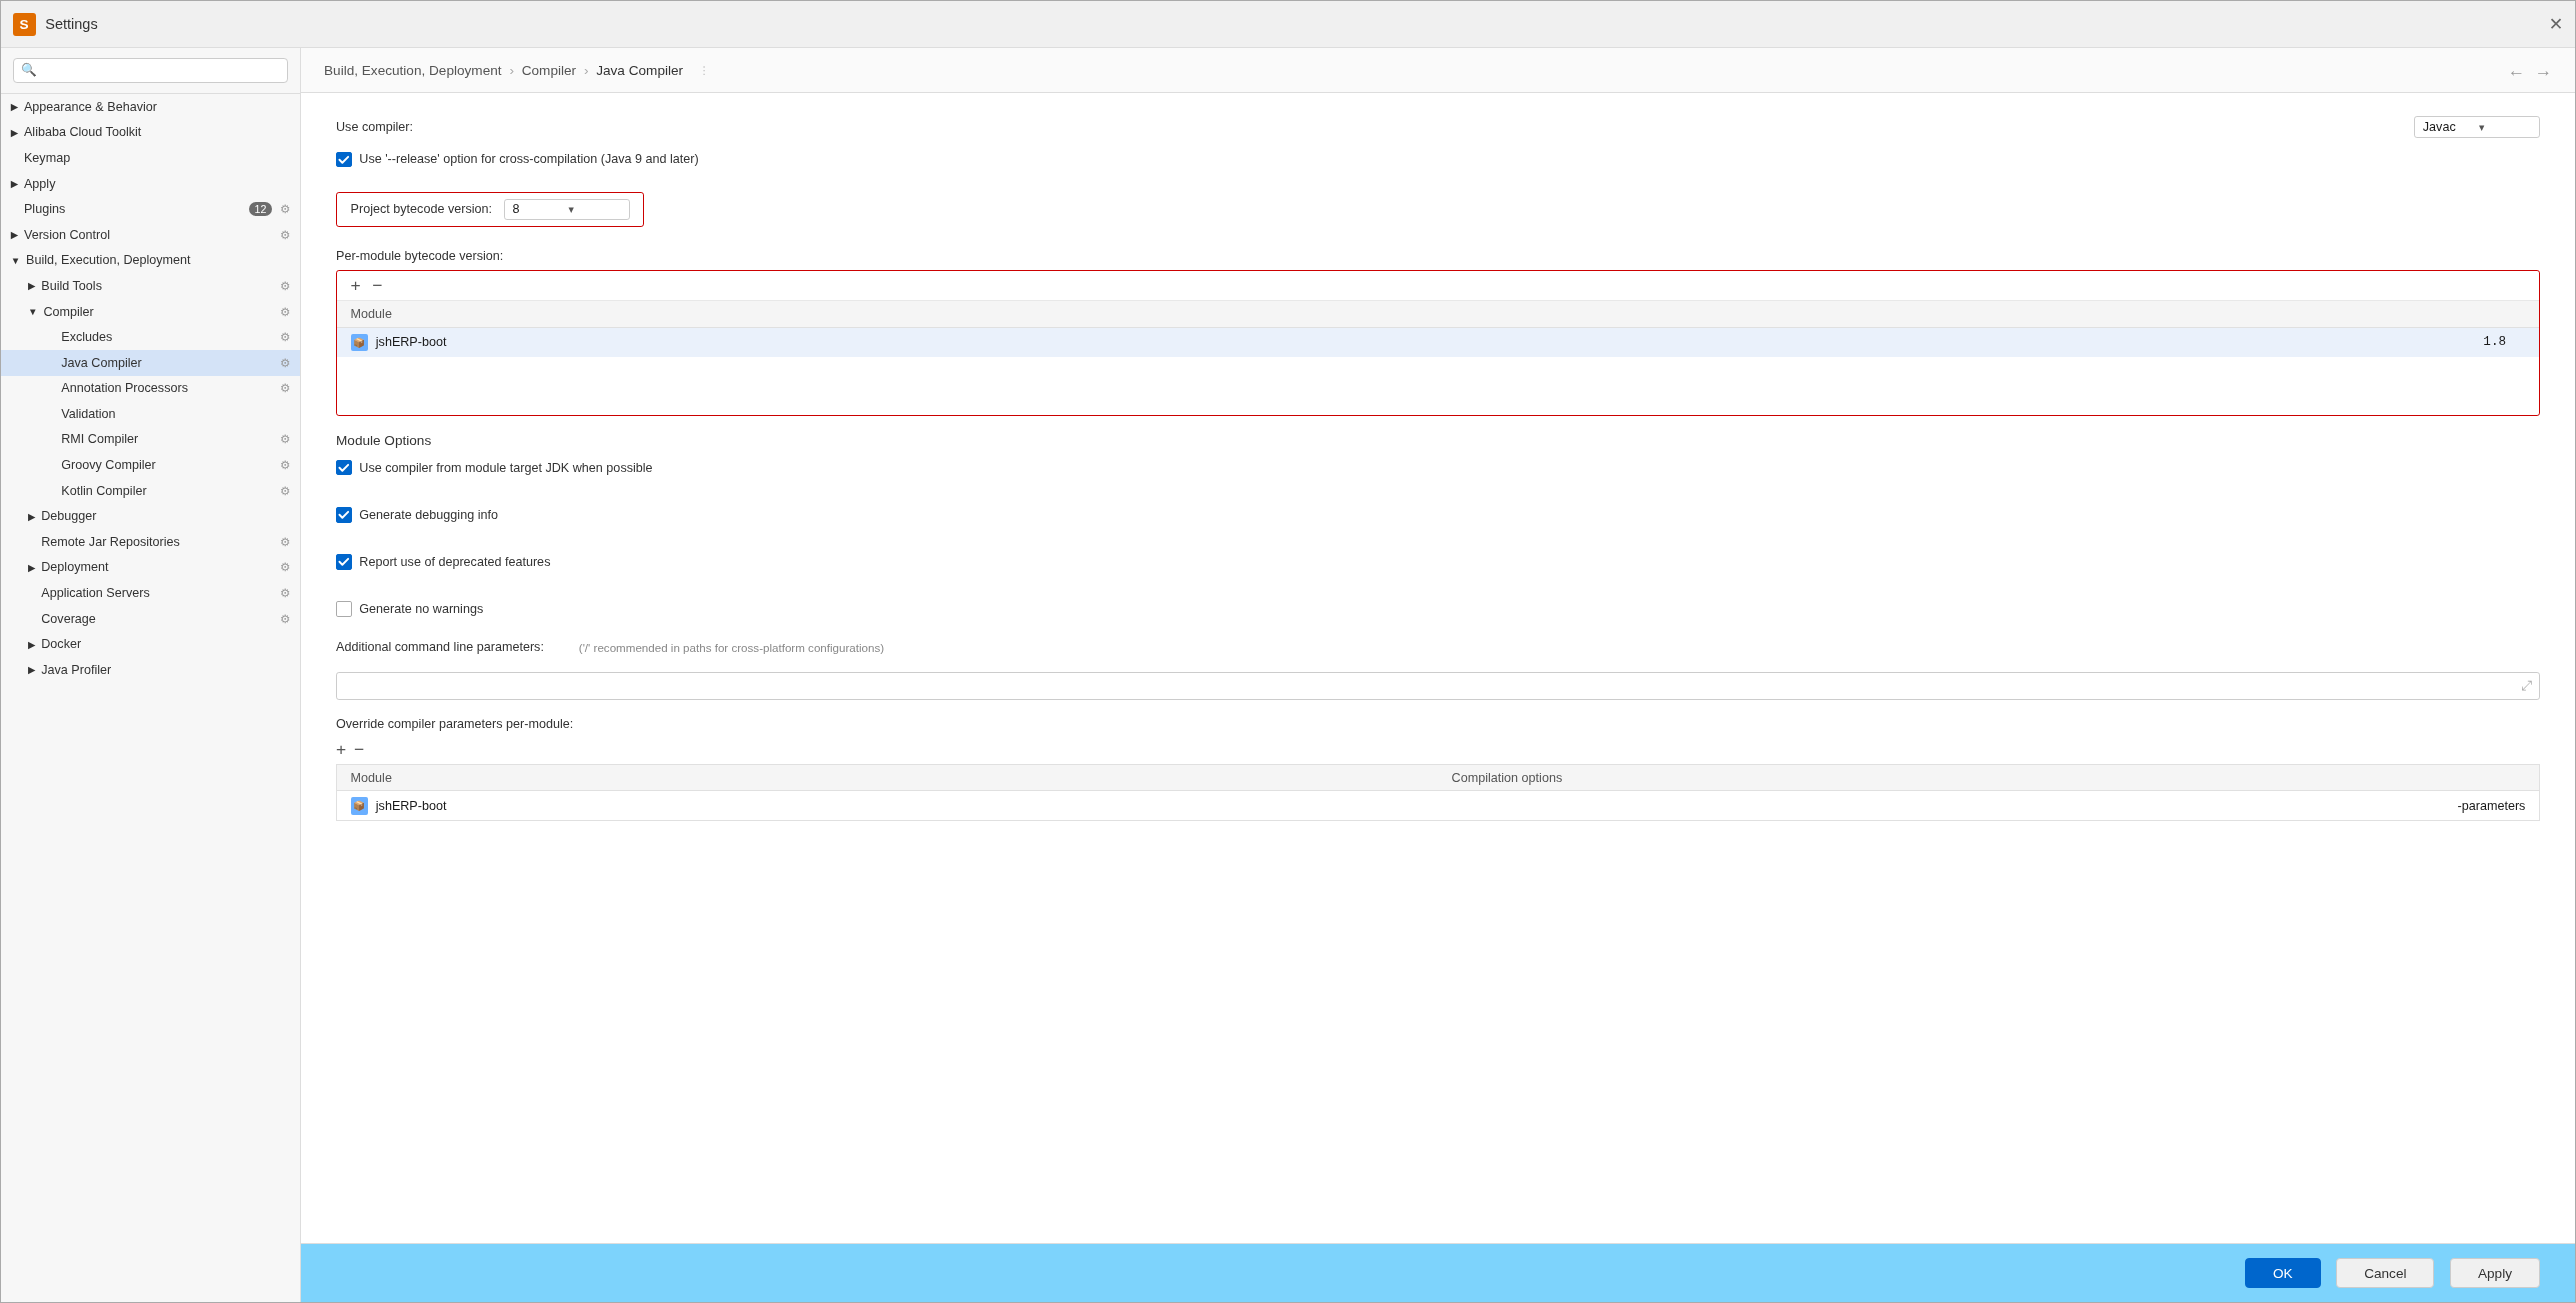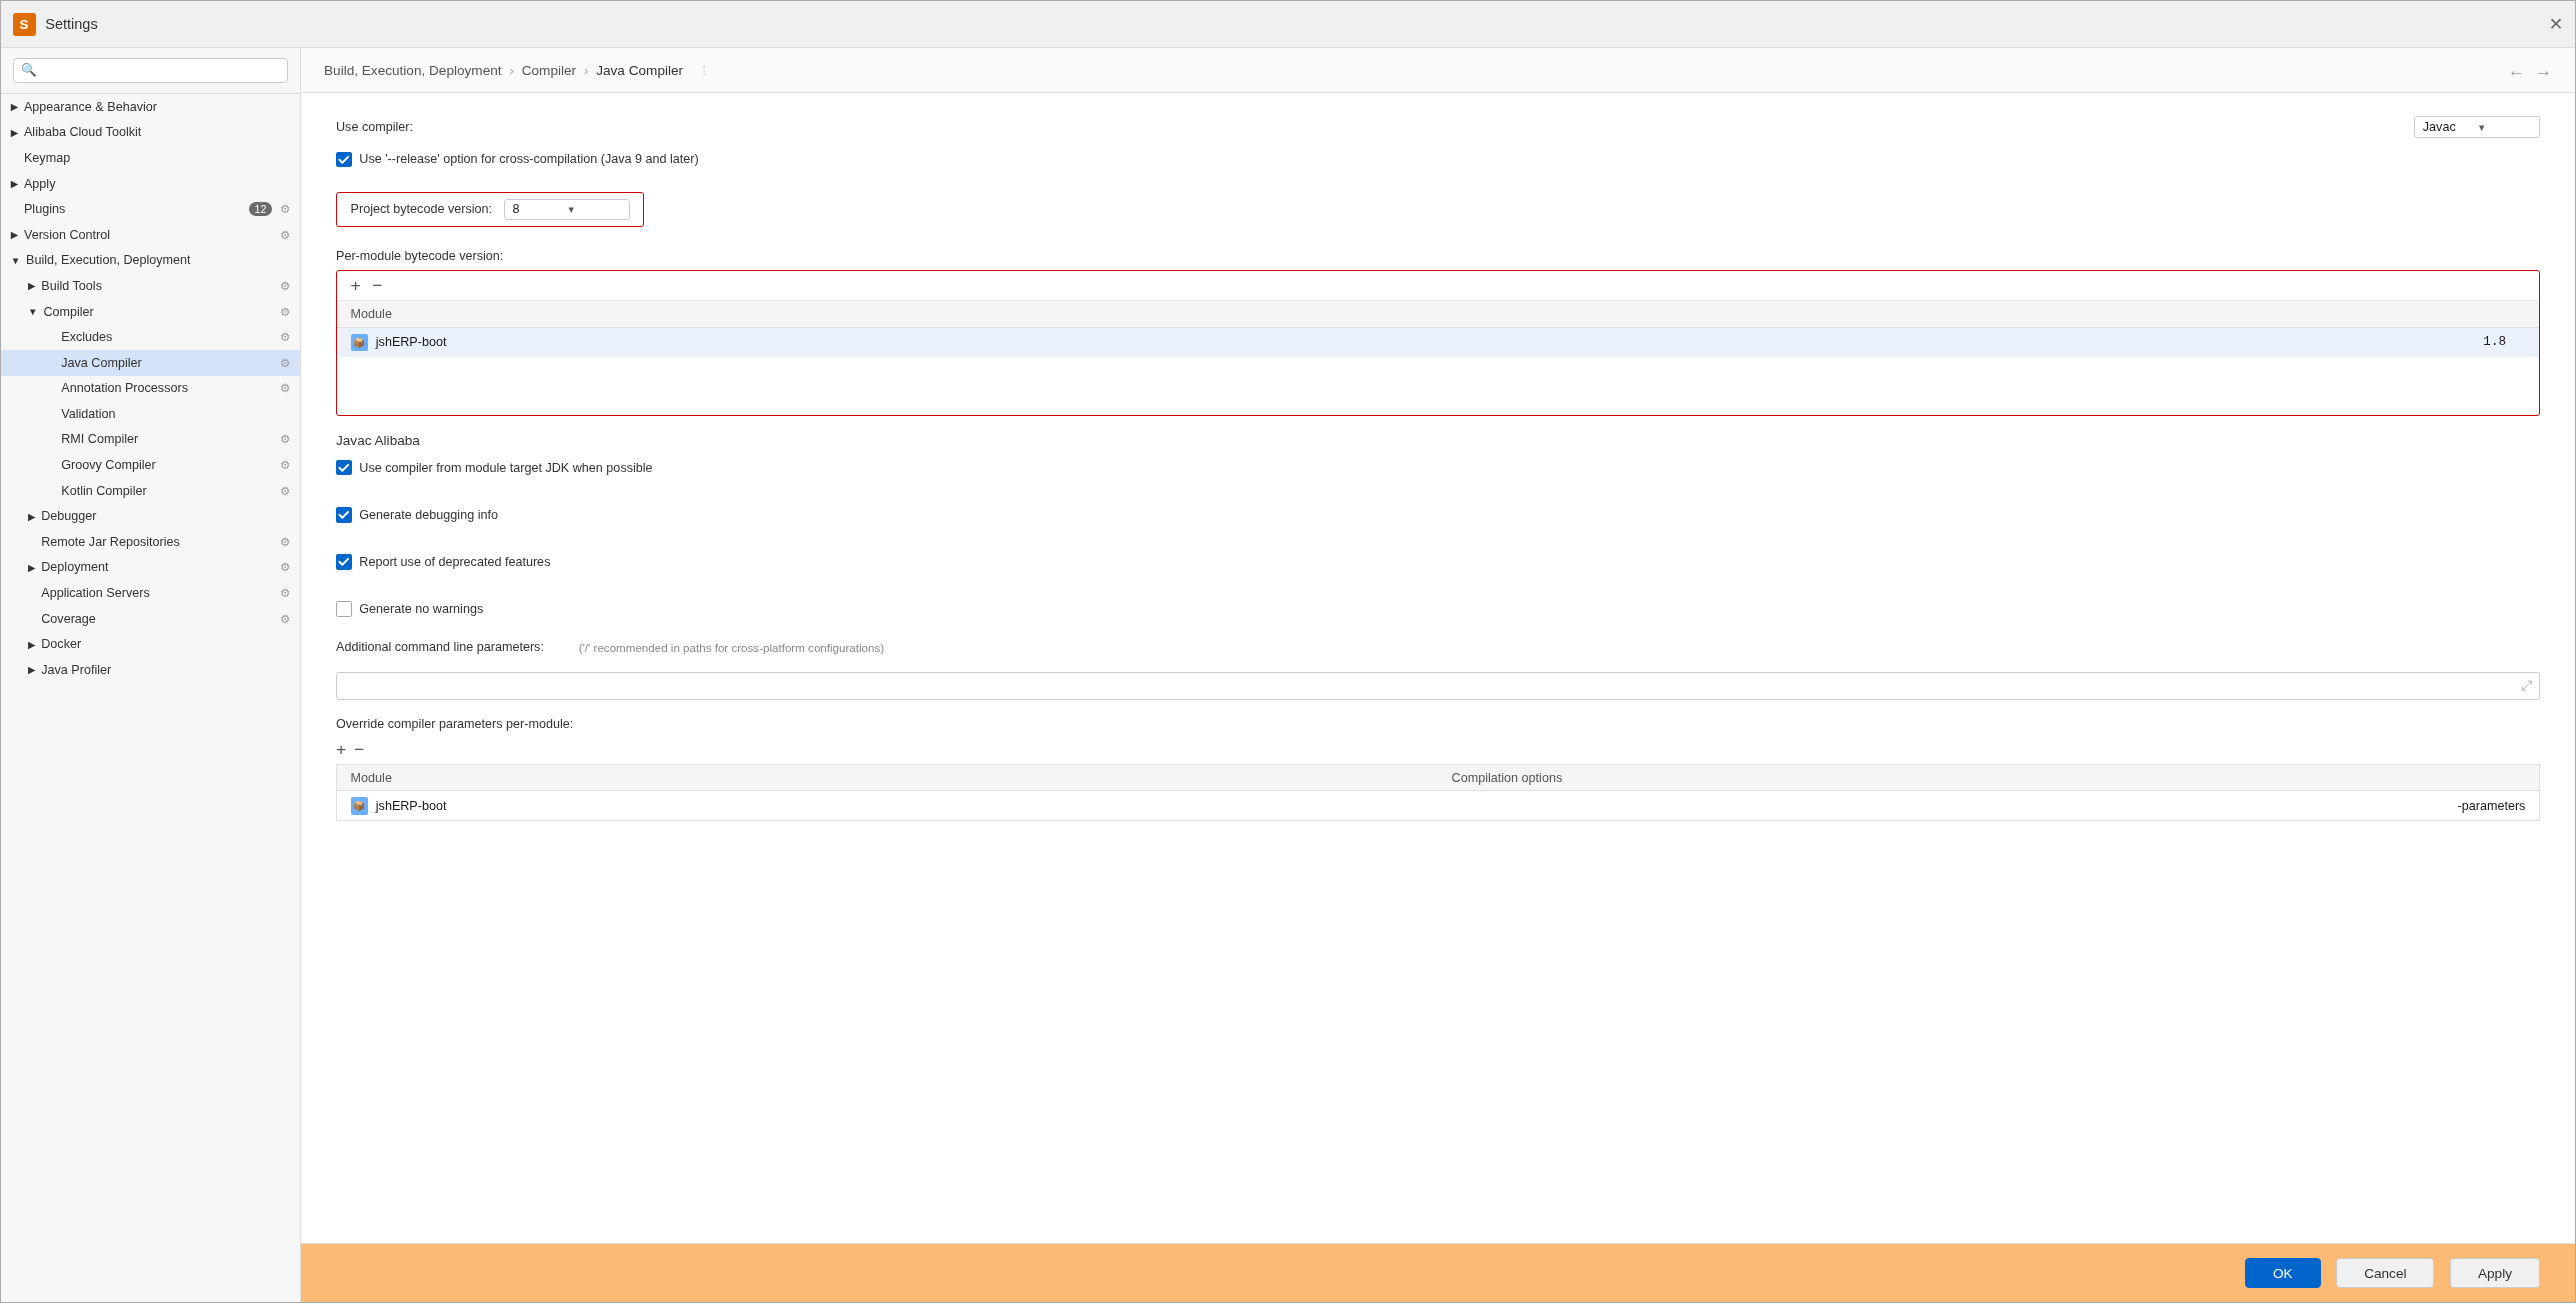--- a/index.html
+++ b/index.html
@@ -58,21 +58,21 @@
     .cmd-row { display: flex; align-items: center; gap: 15.5px; margin-bottom: 5.8px; }
     .override-label { font-size: 12.6px; color: #333; margin-bottom: 7.8px; }
     .override-toolbar { display: flex; align-items: center; gap: 7.8px; margin-bottom: 3.9px; }
     .override-toolbar button { background: none; border: none; font-size: 17.4px; cursor: pointer; color: #555; }
     .override-table-header { display: flex; background: #f5f5f5; border-bottom: 1px solid #e0e0e0; border: 1px solid #e0e0e0; }
     .override-table-header-cell { padding: 5.8px 13.6px; font-size: 12.6px; color: #555; font-weight: 500; flex: 1; }
     .override-table-row { display: flex; align-items: center; padding: 5.8px 13.6px; background: #fff; border: 1px solid #e0e0e0; border-top: none; }
     .override-table-row .mod-icon { width: 17.4px; height: 17.4px; margin-right: 7.8px; background: #6aafff; border-radius: 1.9px; display: flex; align-items: center; justify-content: center; font-size: 9.7px; color: white; }
     .override-table-row .mod-name { flex: 1; font-size: 12.6px; }
     .override-table-row .comp-options { font-size: 12.6px; padding-left: 19.4px; }
-    .footer { display: flex; align-items: center; justify-content: flex-end; gap: 15.5px; padding: 13.6px 35px; border-top: 1px solid #ddd; background: #fdba74; }
+    .footer { display: flex; align-items: center; justify-content: flex-end; gap: 15.5px; padding: 13.6px 35px; border-top: 1px solid #ddd; background: #7dd3fc; }
     .footer-btn { padding: 6.8px 27px; border-radius: 3.9px; font-size: 13.6px; cursor: pointer; border: 1px solid #ccc; background: #f0f0f0; color: #333; }
     .footer-btn.primary { background: #0066cc; color: white; border-color: #0066cc; font-weight: 500; }
     .select-wrapper { display: flex; align-items: center; border: 1px solid #ccc; border-radius: 2.9px; background: #fff; padding: 2.9px 7.8px; min-width: 126px; gap: 3.9px; }
     .select-wrapper span { flex: 1; }
     .select-arrow { color: #555; font-size: 10.7px; }
   </style>
 </head>
 <body>
 
 <div class="window">
@@ -259,21 +259,21 @@
           </div>
           <div class="table-row-item">
             <div class="module-icon">📦</div>
             <span class="module-name">jshERP-boot</span>
             <span class="bytecode-val">1.8</span>
           </div>
           <div class="table-empty-row"></div>
         </div>
 
         
-        <div class="section-title">Javac Alibaba</div>
+        <div class="section-title">Module Options</div>
         <div class="options-group">
           <div class="checkbox-row">
             <div class="checkbox">
               <svg viewBox="0 0 12 12" fill="none">
                   <polyline points="1.5,6 4.5,9 10.5,3" stroke="white" stroke-width="2" stroke-linecap="round" stroke-linejoin="round"></polyline>
                 </svg>
             </div>
             <span class="checkbox-label">Use compiler from module target JDK when possible</span>
           </div>
           <div class="checkbox-row">

